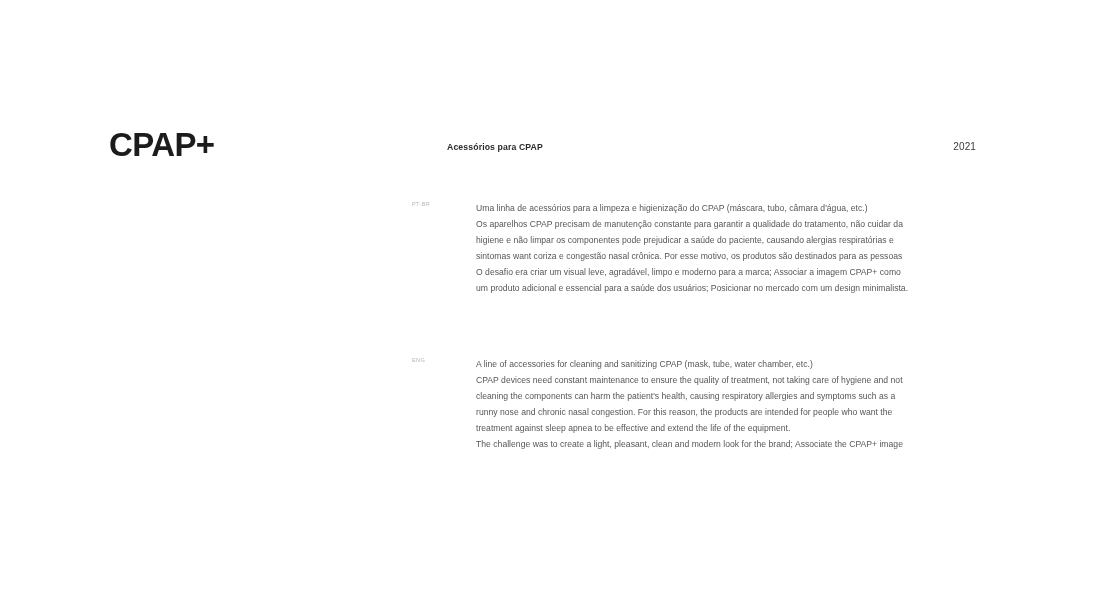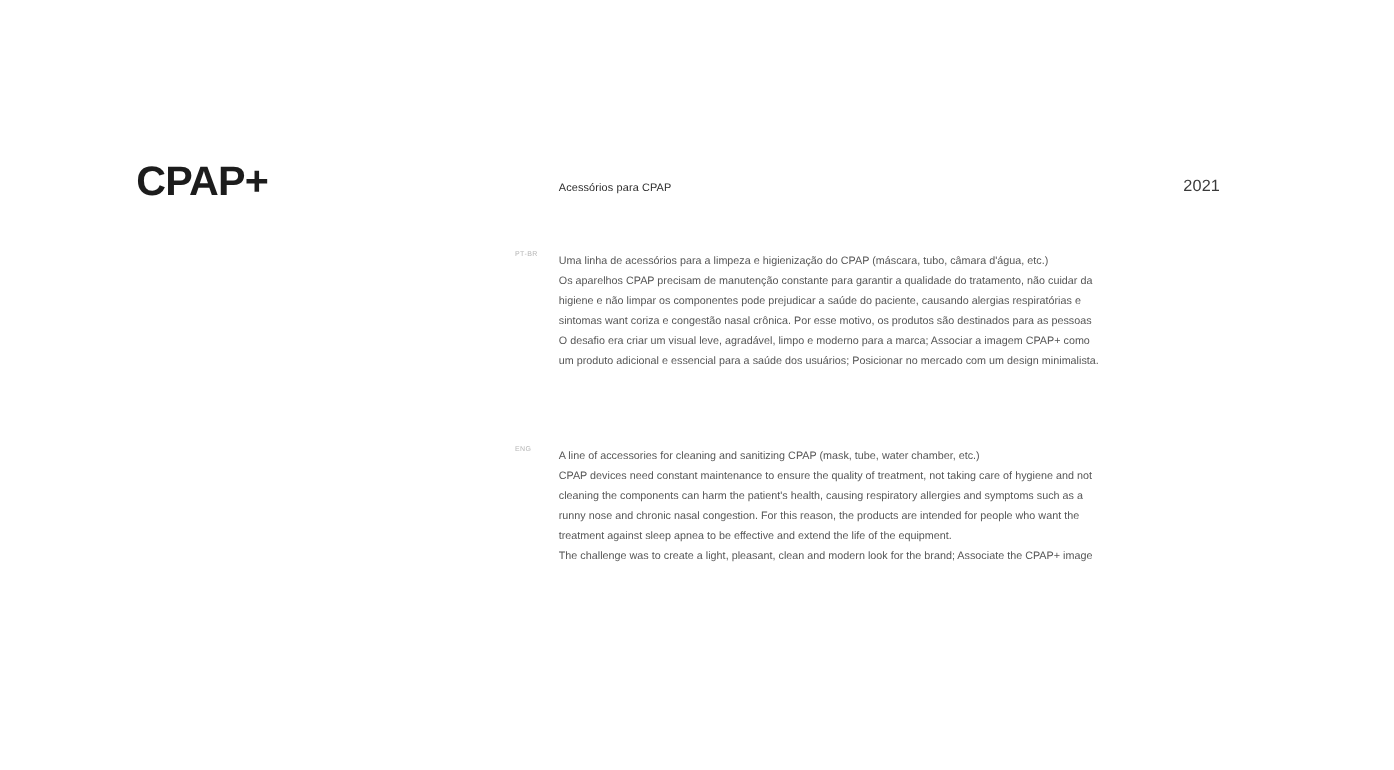--- a/index.html
+++ b/index.html
@@ -45,27 +45,27 @@
   .header-row {
     position: relative;
     display: flex;
     align-items: baseline;
     justify-content: space-between;
     width: 100%;
     height: 14px;
   }
   .header-title {
     font-size: 8.7px;
-    font-weight: 400;
+    font-weight: 700;
     color: #2b2b2b;
     letter-spacing: 0.12px;
     white-space: nowrap;
   }
   .header-year {
-    font-size: 13px;
+    font-size: 10px;
     font-weight: 400;
     color: #3a3a3a;
     letter-spacing: 0.1px;
     white-space: nowrap;
   }
 
   
   .text-block {
     position: absolute;
     left: 0;
@@ -89,20 +89,21 @@
     margin: 0;
     font-size: 8.6px;
     line-height: 16px;
     color: #565656;
     letter-spacing: 0.02px;
     font-weight: 400;
   }
   .paragraph .line {
     display: block;
     white-space: nowrap;
+    margin-left: 29px;
   }
 </style>
 </head>
 <body>
 
 <div class="slide">
 
   <div class="brand-logo">CPAP+</div>
 
   <div class="content">

